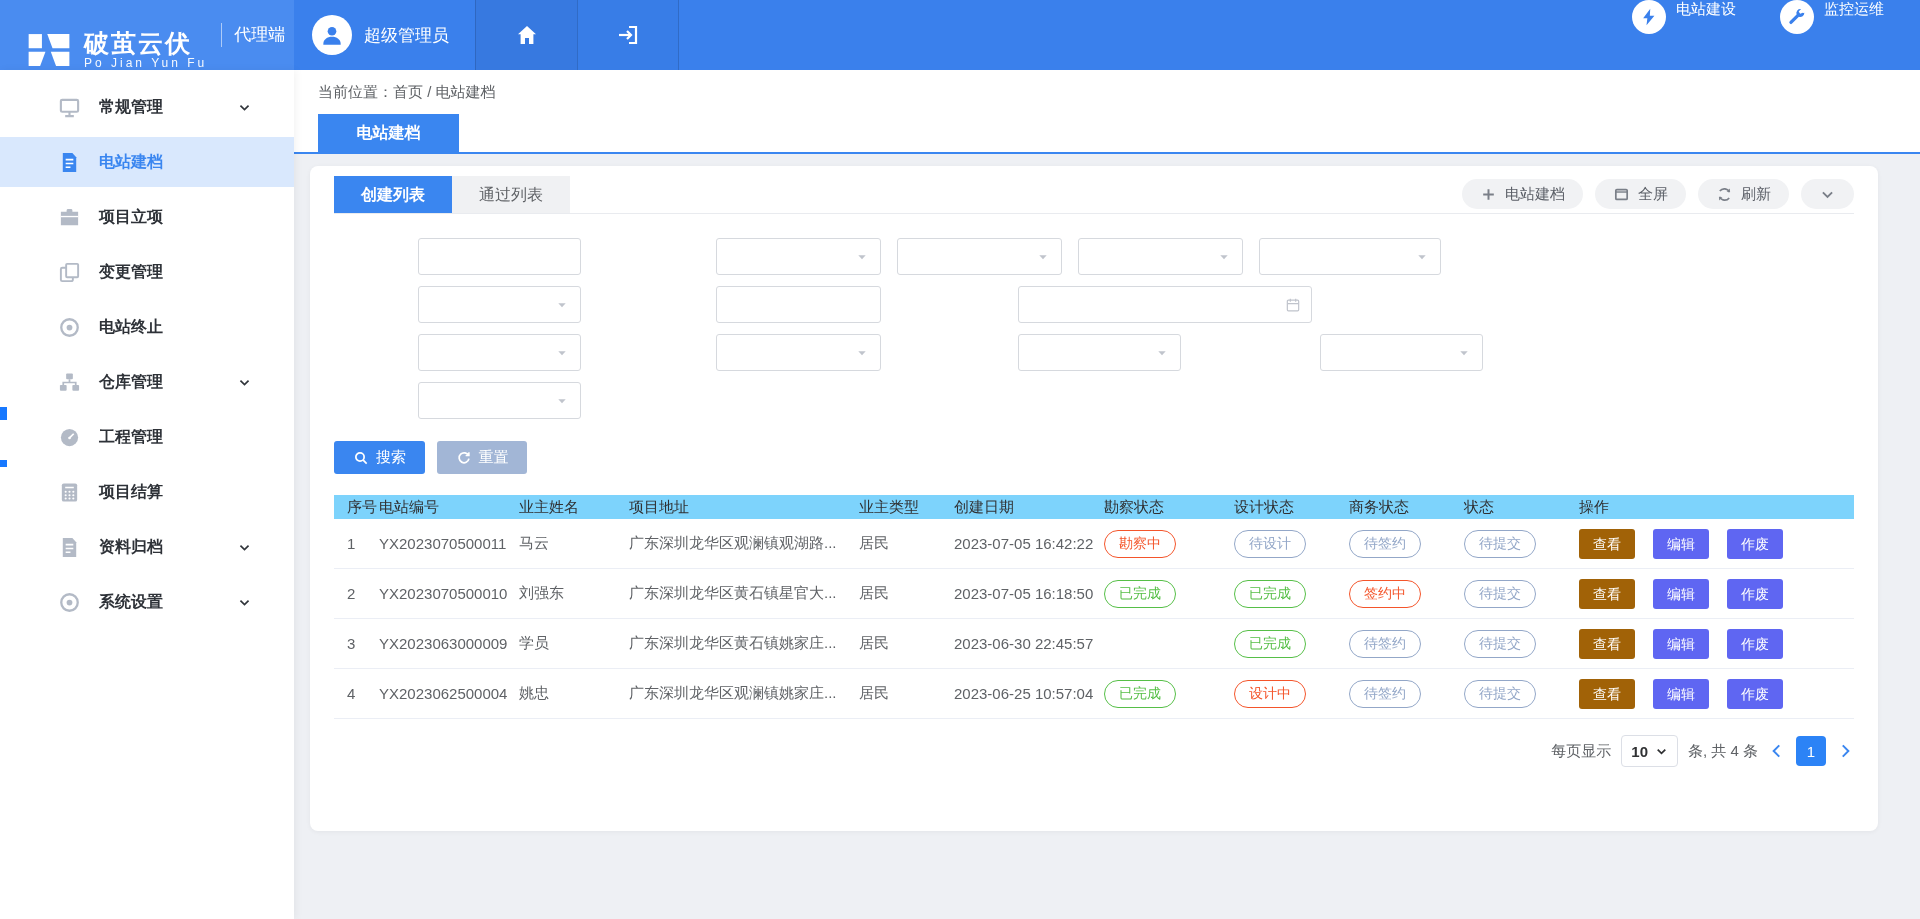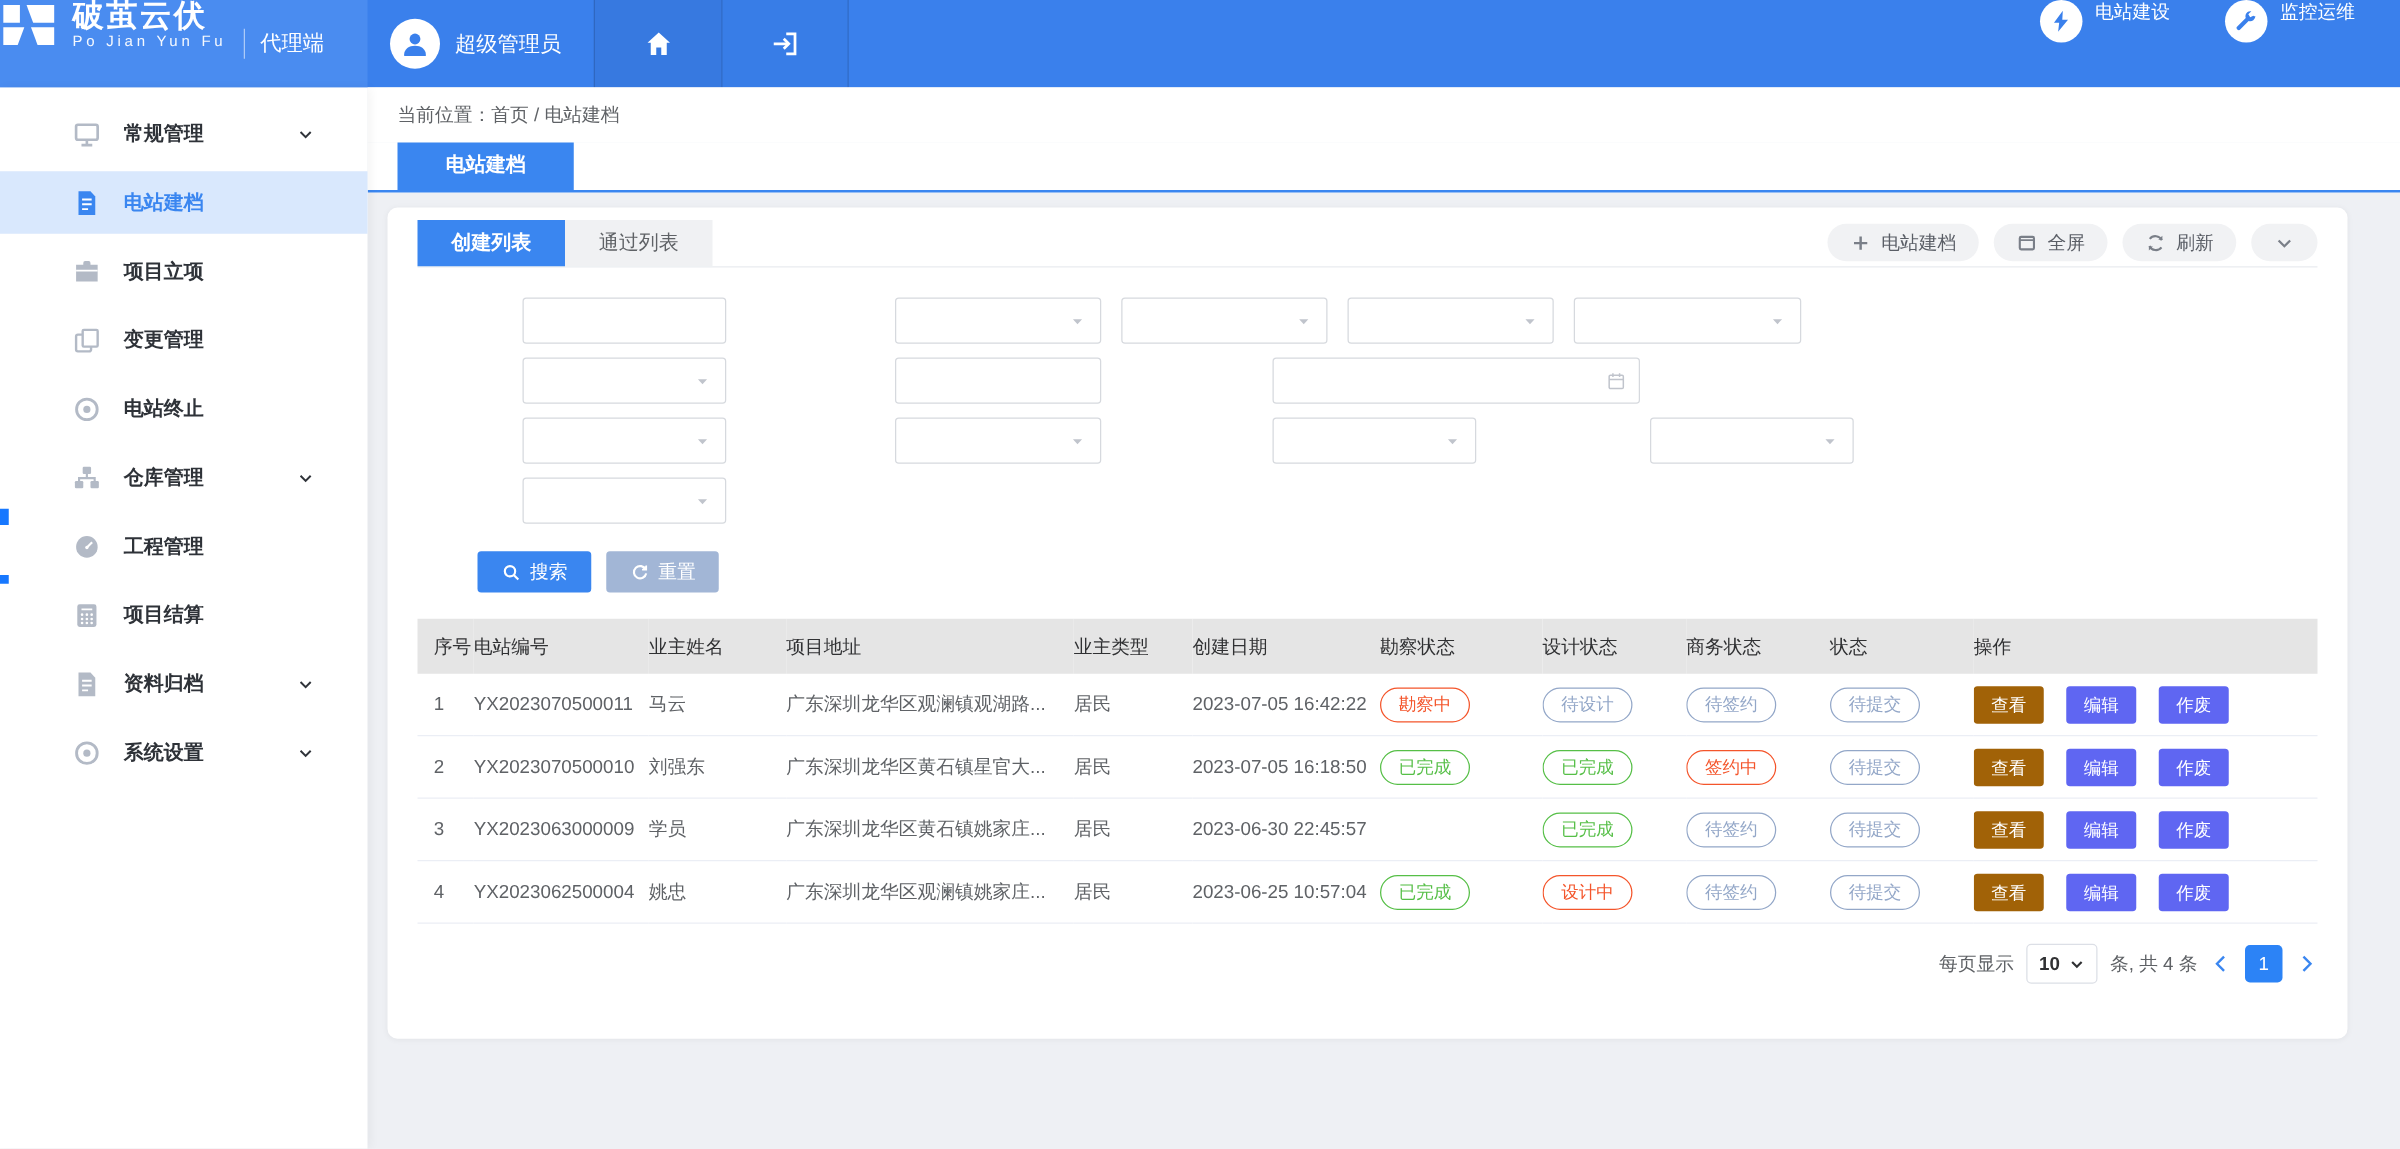--- a/index.html
+++ b/index.html
@@ -3,21 +3,21 @@
 <meta charset="utf-8">
 <style>
   html,body{margin:0;padding:0;}
   body{font-family:"Liberation Sans","DejaVu Sans",sans-serif;background:#eef0f4;}
   #app{position:relative;width:1920px;height:919px;overflow:hidden;background:#eef0f4;}
   .ic{display:inline-flex;align-items:center;justify-content:center;line-height:0;}
   .ic svg{width:100%;height:100%;}
 
   
   .header{position:absolute;top:0;left:0;right:0;height:70px;background:#3a80ec;display:flex;align-items:stretch;color:#fff;}
-  .logo-sec{width:294px;background:#4a8cf0;display:flex;align-items:flex-start;box-sizing:border-box;flex:none;}
+  .logo-sec{width:294px;background:#4a8cf0;display:flex;align-items:flex-end;padding-left:26px;box-sizing:border-box;flex:none;}
   .logo-mark{width:46px;height:40px;margin-right:12px;}
   .logo-txt .t1{font-size:25px;font-weight:700;letter-spacing:2px;line-height:26px;}
   .logo-txt .t2{font-size:12px;letter-spacing:3px;opacity:.95;}
   .side-label{margin-left:14px;padding-left:12px;border-left:1px solid rgba(255,255,255,.55);font-size:17px;align-self:center;height:24px;line-height:24px;}
   .user-sec{display:flex;align-items:center;padding:0 26px 0 18px;gap:12px;}
   .avatar{width:40px;height:40px;border-radius:50%;background:#fff;color:#3a80ec;display:flex;align-items:center;justify-content:center;}
   .avatar .ic{width:26px;height:26px;}
   .user-name{font-size:17px;}
   .hseg{width:102px;display:flex;align-items:center;justify-content:center;border-left:1px solid rgba(0,0,0,.14);box-sizing:border-box;cursor:pointer;}
   .hseg.home{background:rgba(0,0,0,.05);}
@@ -57,29 +57,29 @@
 
   
   .filters{padding-top:24px;}
   .f-row{position:relative;height:37px;margin-bottom:11px;}
   .f-group{position:absolute;top:0;display:flex;align-items:center;}
   .f-label{width:76px;text-align:right;font-size:15px;font-weight:700;color:#303133;margin-right:8px;white-space:nowrap;}
   .ctrl{height:37px;border:1px solid #d6d9de;border-radius:3px;background:#fff;display:flex;align-items:center;justify-content:space-between;padding:0 10px 0 12px;box-sizing:border-box;color:#bfc4cc;font-size:15px;margin-right:16px;cursor:pointer;}
   .ctrl:last-child{margin-right:0;}
   .ctrl .ph{white-space:nowrap;overflow:hidden;}
   .ctrl .ic{width:16px;height:16px;color:#c0c4cc;flex:none;margin-left:6px;}
-  .btn-row{margin-top:22px;display:flex;gap:12px;margin-left:48px;}
+  .btn-row{margin-top:22px;display:flex;gap:12px;}
   .btn{height:33px;border:none;border-radius:3px;color:#fff;font-size:15px;display:flex;align-items:center;justify-content:center;gap:7px;padding:0 16px;cursor:pointer;font-family:inherit;}
   .btn .ic{width:16px;height:16px;}
   .btn.search{background:#3a86f0;width:91px;}
   .btn.reset{background:#a2b6d6;width:90px;}
 
   
   table.grid{width:100%;border-collapse:collapse;table-layout:fixed;margin-top:21px;}
-  .grid thead tr{background:#e5e5e5;height:44px;}
+  .grid thead tr{background:#7dd3fc;height:24px;}
   .grid th{font-weight:400;font-size:15px;color:#303133;text-align:left;padding:0;}
   .grid th:first-child,.grid td:first-child{padding-left:13px;}
   .grid td{height:49px;border-bottom:1px solid #ebeef5;font-size:15px;color:#5f6266;padding:0;white-space:nowrap;overflow:hidden;}
   .pill{display:inline-block;min-width:46px;text-align:center;padding:4px 12px;border-radius:999px;border:1px solid;font-size:14px;background:#fff;}
   .pill.orange{color:#f4552b;border-color:#f4552b;}
   .pill.green{color:#56bf47;border-color:#56bf47;}
   .pill.gray{color:#93a7c8;border-color:#93a7c8;}
   .act-btn{display:inline-block;width:56px;height:30px;line-height:30px;text-align:center;border:none;border-radius:3px;color:#fff;font-size:14px;margin-right:18px;cursor:pointer;padding:0;font-family:inherit;}
   .act-btn.view{background:#a16207;}
   .act-btn.other{background:#5f66f2;}

